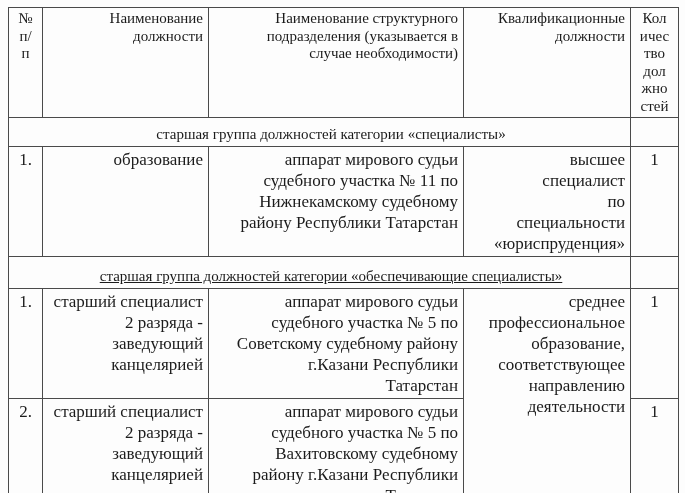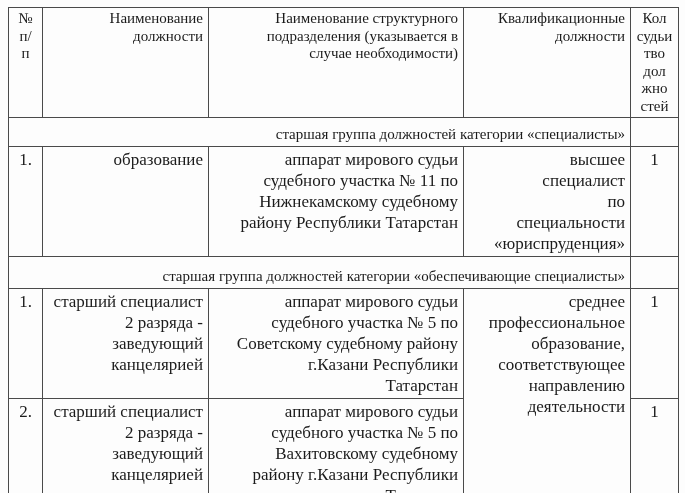--- a/index.html
+++ b/index.html
@@ -33,31 +33,32 @@
   
   col.c-num   { width: 34px; }
   col.c-pos   { width: 166px; }
   col.c-dept  { width: 255px; }
   col.c-qual  { width: 167px; }
   col.c-count { width: 48px; }
 
   tr.header-row    { height: 108px; }
   tr.section-row-1 { height: 29px; }
   tr.data-row-1    { height: 104px; }
-  tr.section-row-2 { height: 32px; }
+  tr.section-row-2 { height: 32px; text-decoration: underline; }
   tr.data-row-2    { height: 108px; }
   tr.data-row-3    { height: 100px; }
 
   .doc-table th {
     font-size: 15px;
     line-height: 17.5px;
   }
   th.h-num, th.h-count { text-align: center; padding-left: 2px; padding-right: 2px; }
 
   td.section-title {
+    text-align: center;
     vertical-align: bottom;
     font-size: 15px;
     line-height: 18px;
     padding-bottom: 3px;
     white-space: normal;
     padding-left: 28px;
   }
   td.num-cell   { text-align: center; padding-left: 1px; padding-right: 1px; }
   td.count-cell { text-align: center; padding-left: 1px; padding-right: 1px; }
 </style>
@@ -79,21 +80,21 @@
 п/
 п</th>
     <th>Наименование
 должности</th>
     <th>Наименование структурного
 подразделения (указывается в
 случае необходимости)</th>
     <th>Квалификационные
 должности</th>
     <th class="h-count">Кол
-судьи
+ичес
 тво
 дол
 жно
 стей</th>
   </tr>
 
   <tr class="section-row-1">
     <td class="section-title" colspan="4">старшая группа должностей категории «специалисты»</td>
     <td></td>
   </tr>

